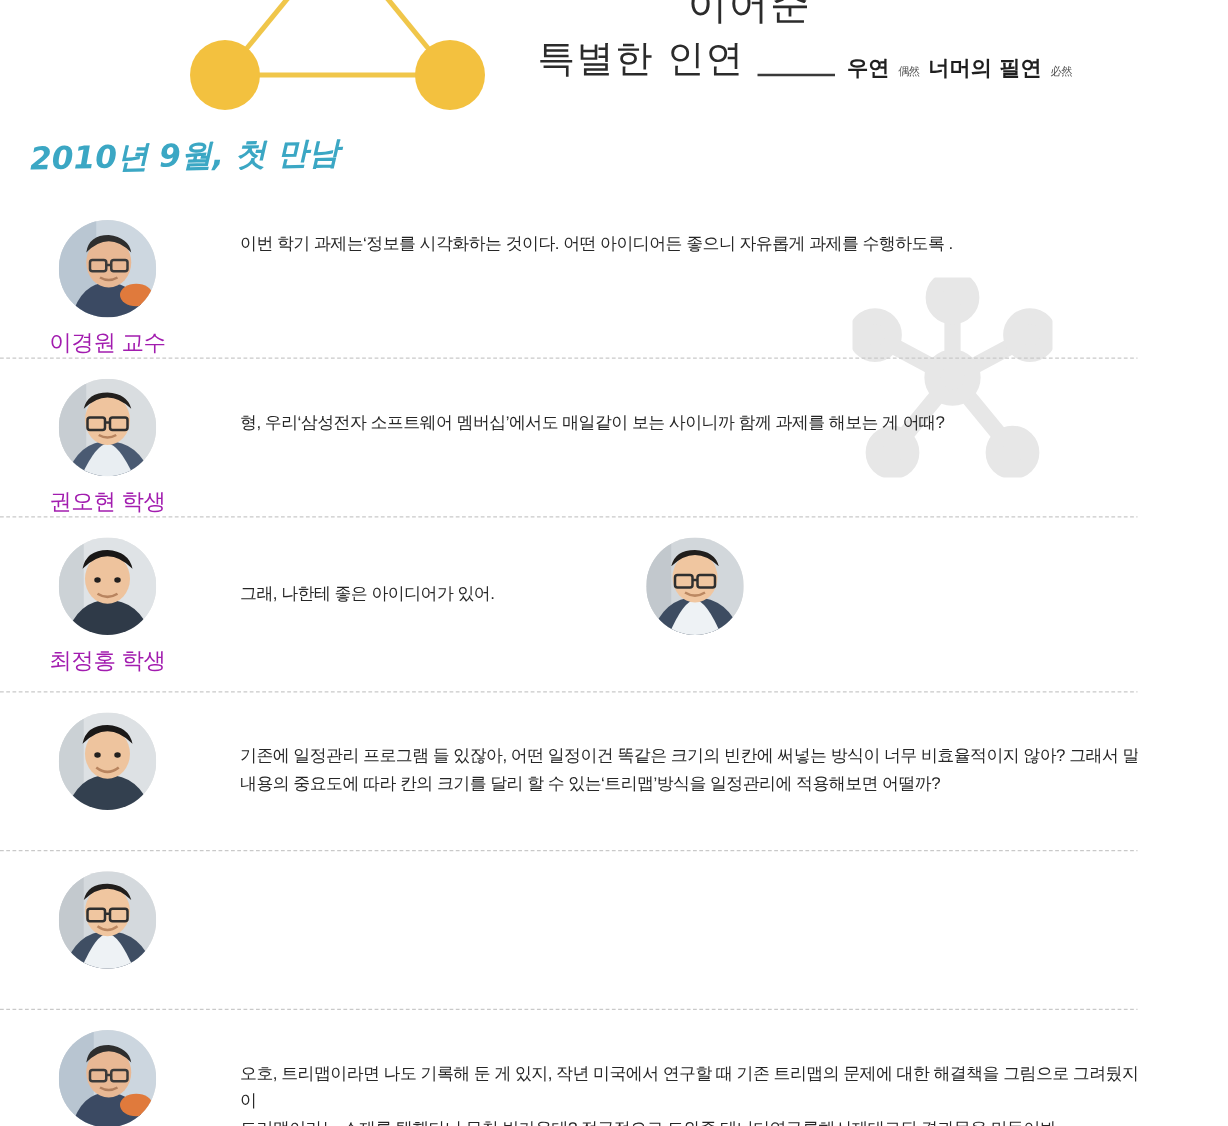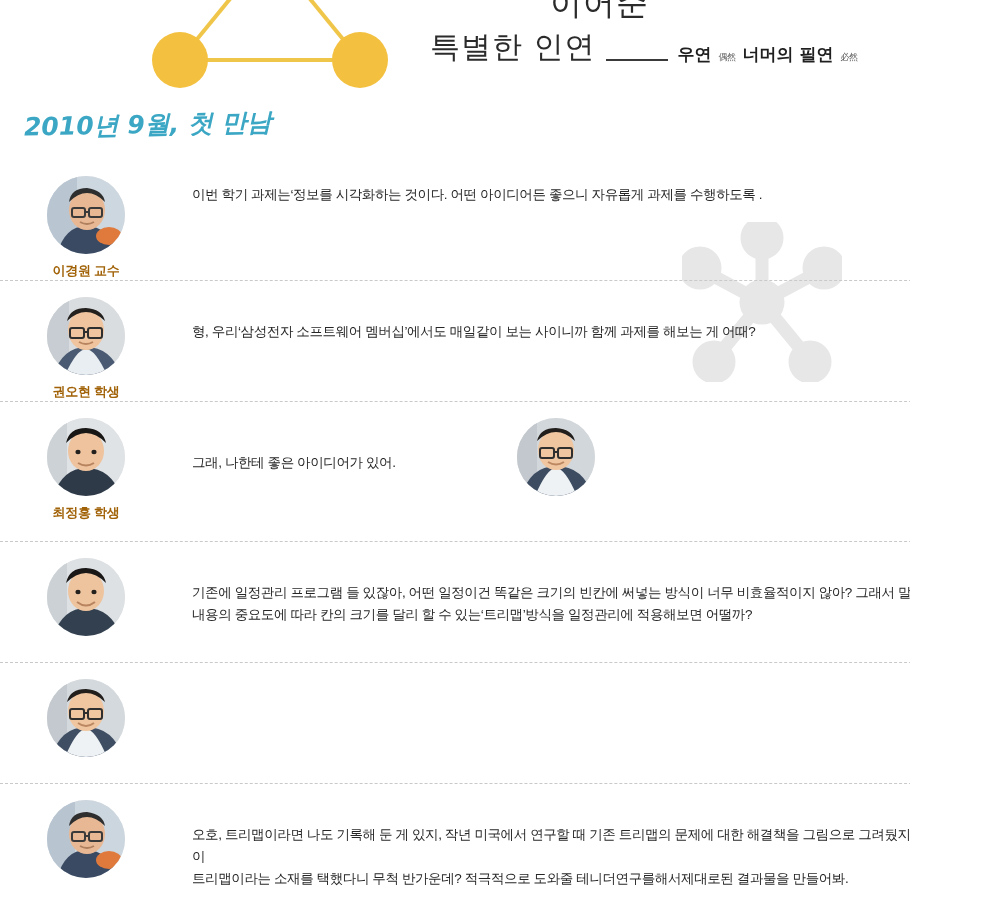--- a/index.html
+++ b/index.html
@@ -137,23 +137,23 @@
     height: 78px;
     border-radius: 50%;
     margin: 0 auto;
     overflow: hidden;
     position: relative;
     box-shadow: 0 0 0 1px #e3e3e3 inset;
   }
   .avatar .face { position: absolute; inset: 0; }
   .name {
     margin-top: 8px;
-    font-size: 13px;
-    color: #a16207;
-    font-weight: bold;
+    font-size: 18px;
+    color: #a21caf;
+    font-weight: normal;
     letter-spacing: -0.3px;
     white-space: nowrap;
   }
   .name.hidden { visibility: hidden; }
 
   .bubble {
     flex: 1 1 auto;
     padding: 14px 18px 0 20px;
     font-size: 13.5px;
     line-height: 1.62;

